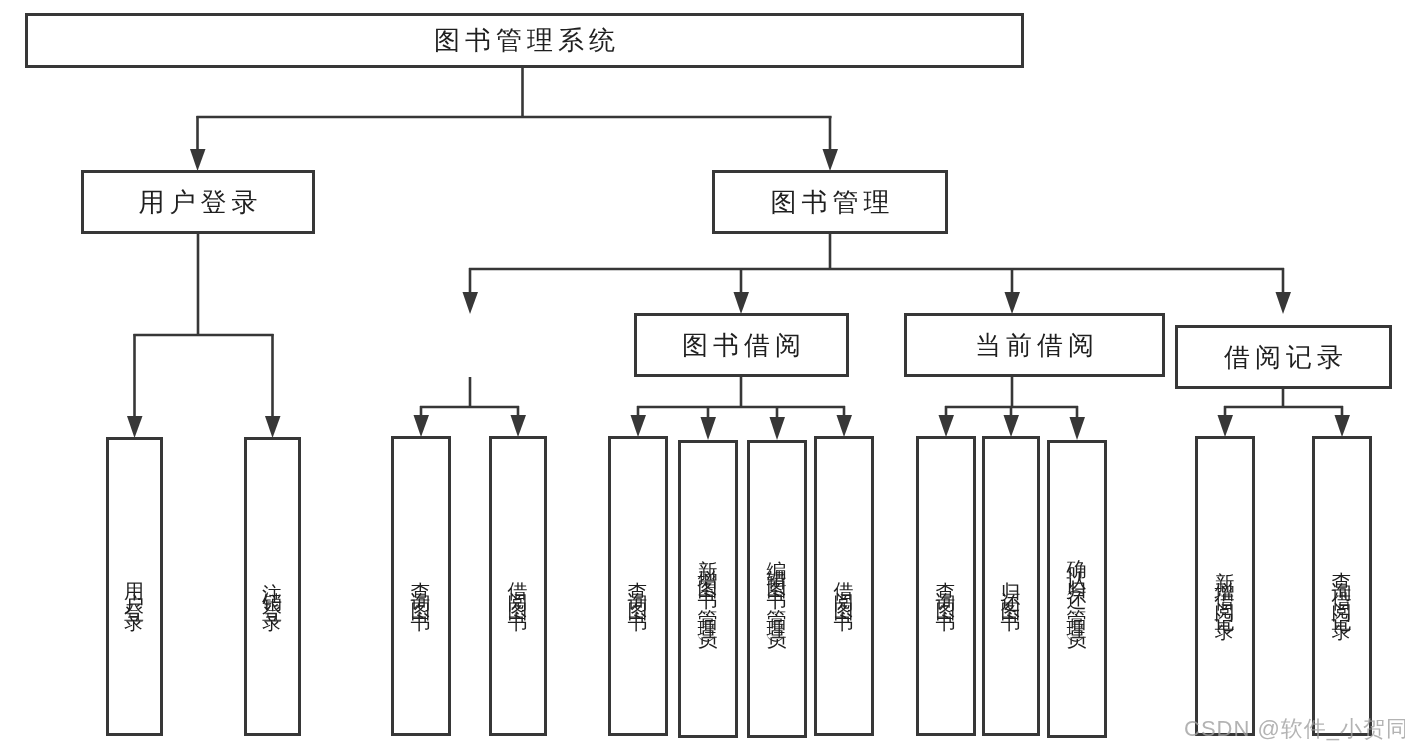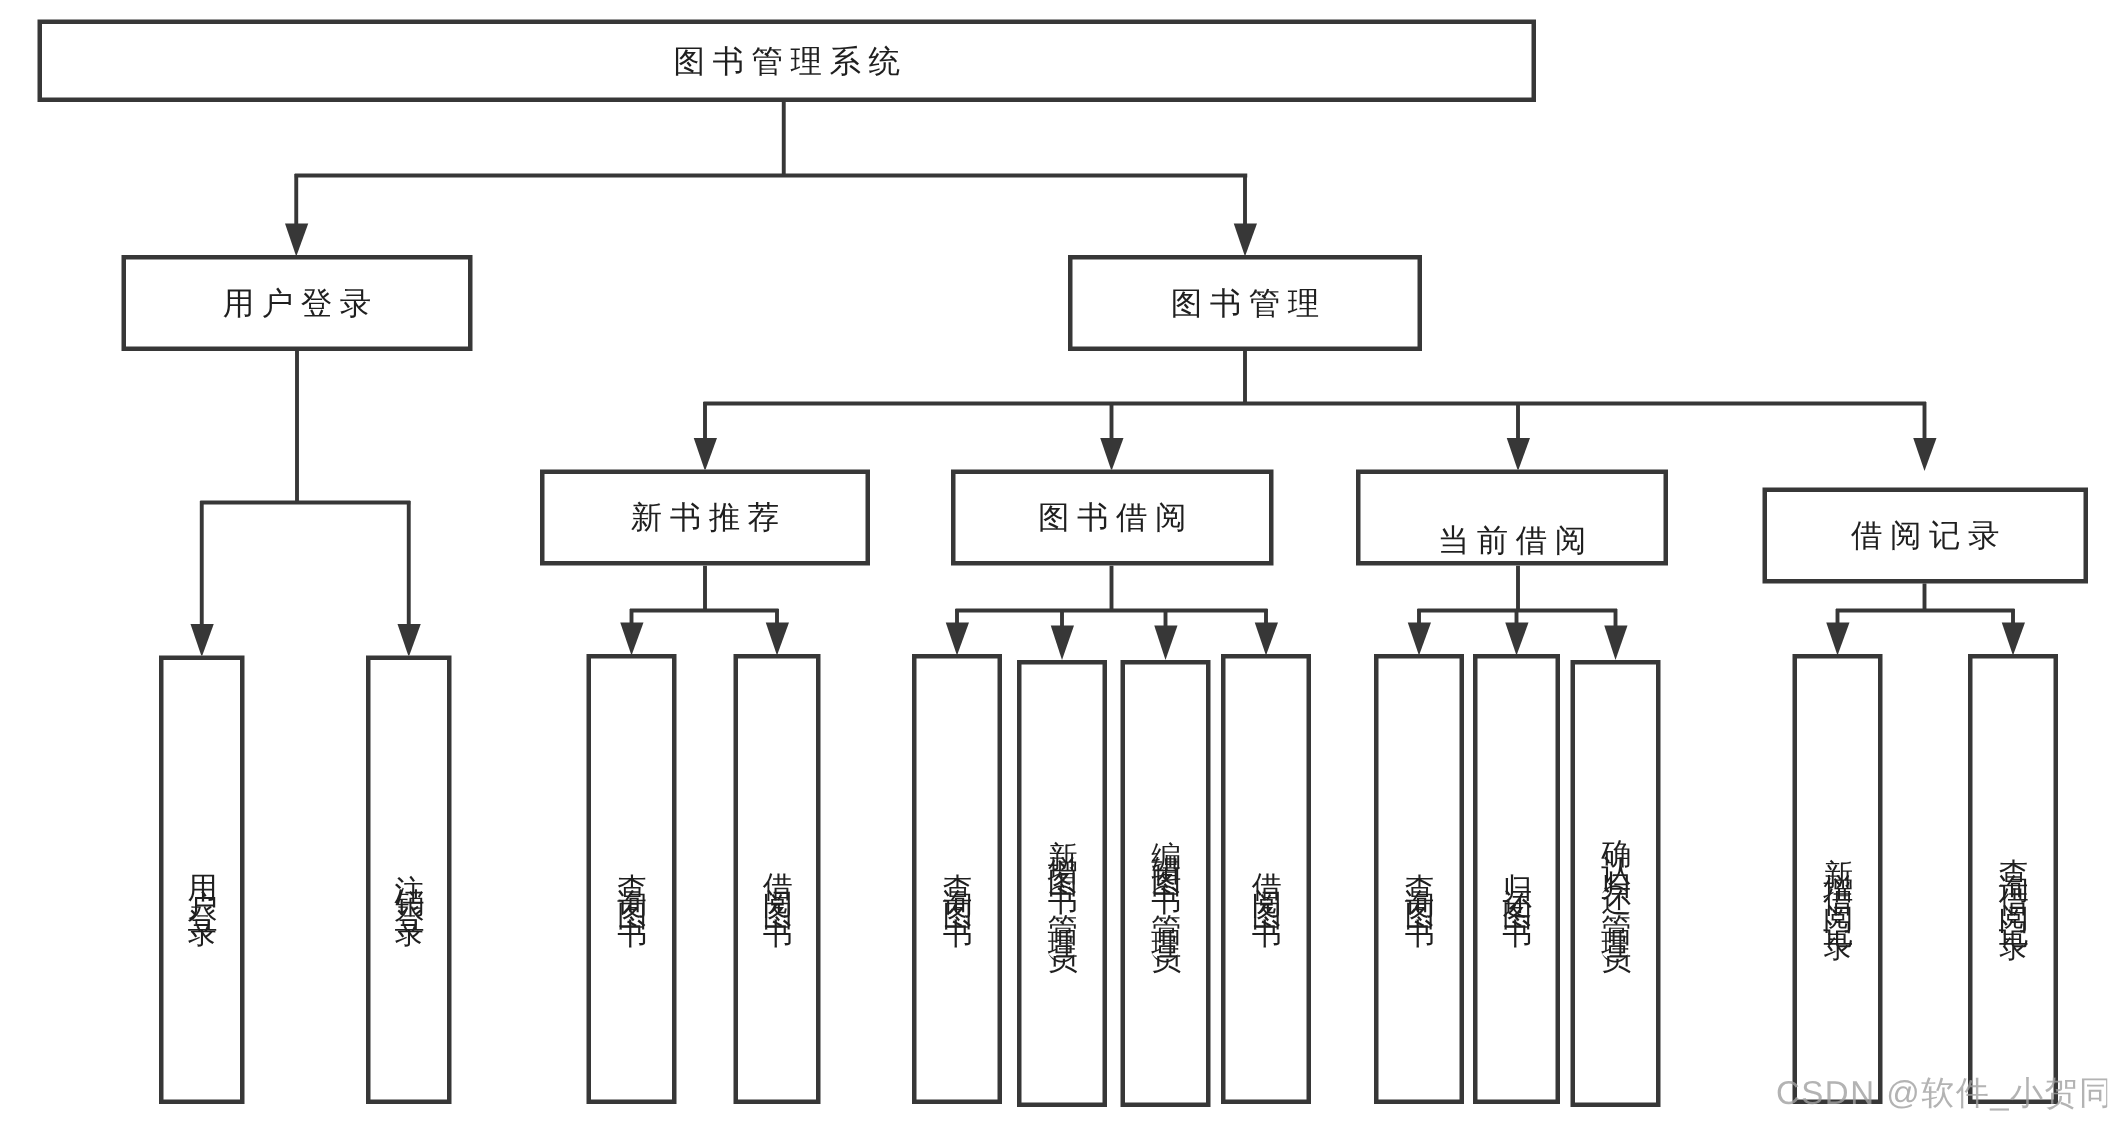--- a/index.html
+++ b/index.html
@@ -25,21 +25,21 @@
     position: absolute;
     box-sizing: border-box;
     border: 3px solid #373737;
     background: #ffffff;
     display: flex;
     align-items: center;
     justify-content: center;
     color: #1f1f1f;
   }
   .hbox {
-    font-size: 21px;
+    font-size: 26px;
     letter-spacing: 5px;
     text-indent: 5px; 
     white-space: nowrap;
   }
   .vbox span {
     writing-mode: vertical-rl;
     text-orientation: mixed;
     font-size: 20px;
     letter-spacing: 10px;
     line-height: 1;
@@ -128,27 +128,24 @@
     <span>图书管理系统</span>
   </div>
 
   <div class="box hbox" style="left:81px; top:170px; width:234px; height:64px;">
     <span>用户登录</span>
   </div>
   <div class="box hbox" style="left:712px; top:170px; width:236px; height:64px;">
     <span>图书管理</span>
   </div>
 
-  <div class="box hbox" style="left:360px; top:313px; width:220px; height:64px;">
-    <span>新书推荐</span>
-  </div>
   <div class="box hbox" style="left:634px; top:313px; width:215px; height:64px;align-items:center;">
     <span>图书借阅</span>
   </div>
-  <div class="box hbox" style="left:904px; top:313px; width:208px; height:64px;align-items:flex-end;">
+  <div class="box hbox" style="left:904px; top:313px; width:261px; height:64px;">
     <span>当前借阅</span>
   </div>
   <div class="box hbox" style="left:1175px; top:325px; width:217px; height:64px;">
     <span>借阅记录</span>
   </div>
 
   <div class="box vbox" style="left:106px; top:437px; width:57px; height:299px;">
     <span>用户登录</span>
   </div>
   <div class="box vbox" style="left:244px; top:437px; width:57px; height:299px;">

